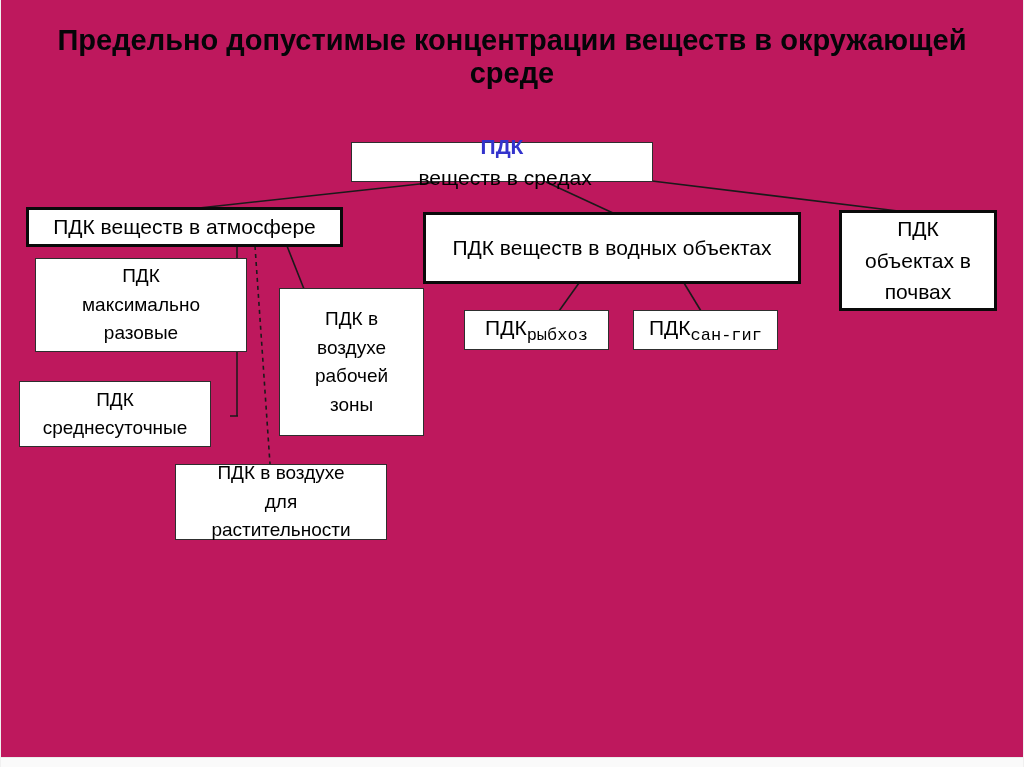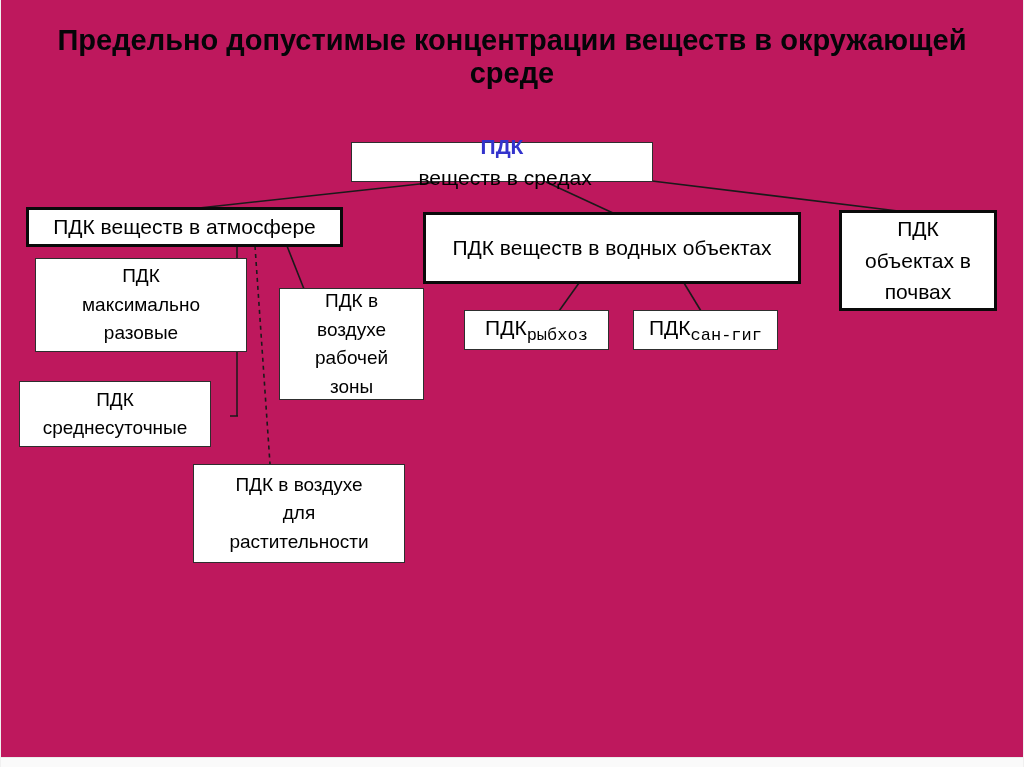--- a/index.html
+++ b/index.html
@@ -40,22 +40,22 @@
   .abbr-blue{font-weight:bold;color:#3333CC;}
   .root-rest{margin-left:6px;}
   .sub{font-size:17px;vertical-align:-5px;font-family:Liberation Mono, monospace;}
   
   .n-root        {left:350px;top:142px;width:302px;height:40px;}
   .n-atmosphere  {left:25px; top:207px;width:317px;height:40px;}
   .n-water       {left:422px;top:212px;width:378px;height:72px;}
   .n-soil        {left:838px;top:210px;width:158px;height:101px;}
   .n-max-single  {left:18px; top:258px;width:212px;height:94px;margin-left:16px;}
   .n-daily-avg   {left:18px; top:381px;width:192px;height:66px;}
-  .n-work-zone   {left:278px;top:288px;width:145px;height:112px;}
-  .n-vegetation  {left:192px;top:464px;width:212px;height:99px;}
+  .n-work-zone   {left:278px;top:288px;width:145px;height:148px;}
+  .n-vegetation  {left:174px;top:464px;width:212px;height:76px;}
   .n-fishery     {left:463px;top:310px;width:145px;height:40px;}
   .n-sanitary    {left:632px;top:310px;width:145px;height:40px;align-items:center;}
   .w110{display:inline-block;max-width:110px;}
   .w140{display:inline-block;max-width:140px;}
   .w160{display:inline-block;max-width:160px;}
   .w100{display:inline-block;max-width:100px;}
   .w150{display:inline-block;max-width:150px;}
 </style>
 </head>
 <body>

